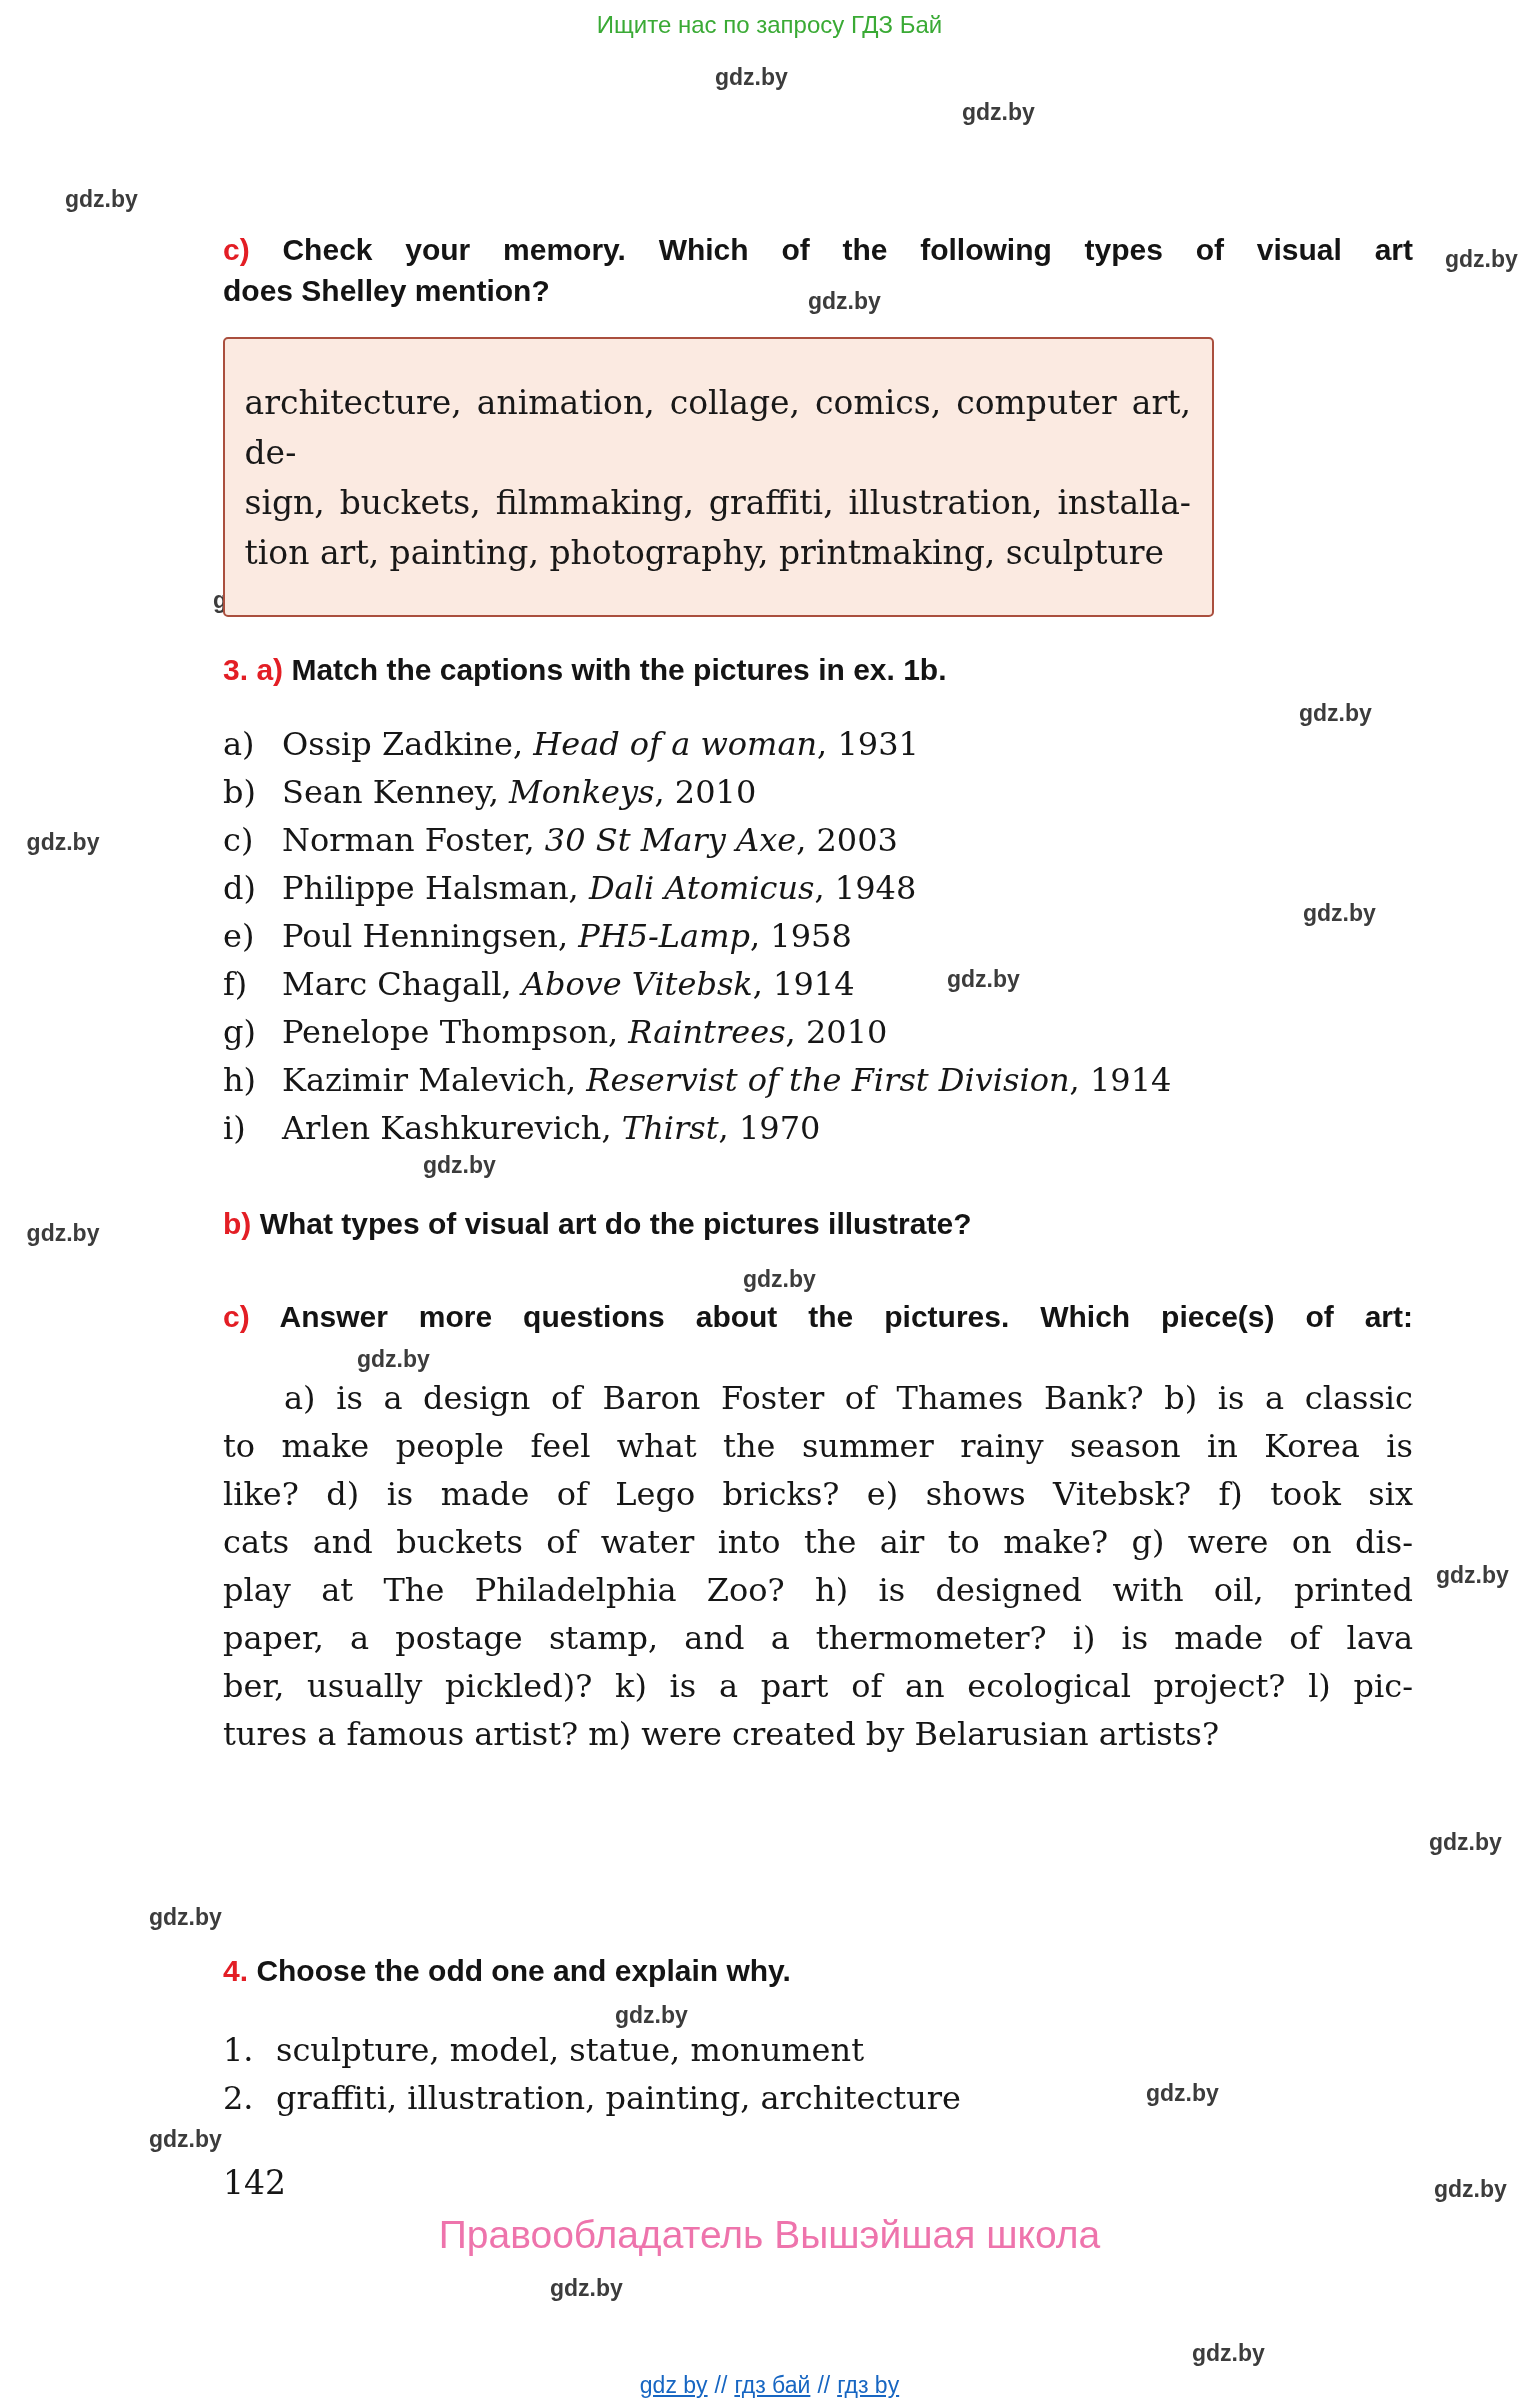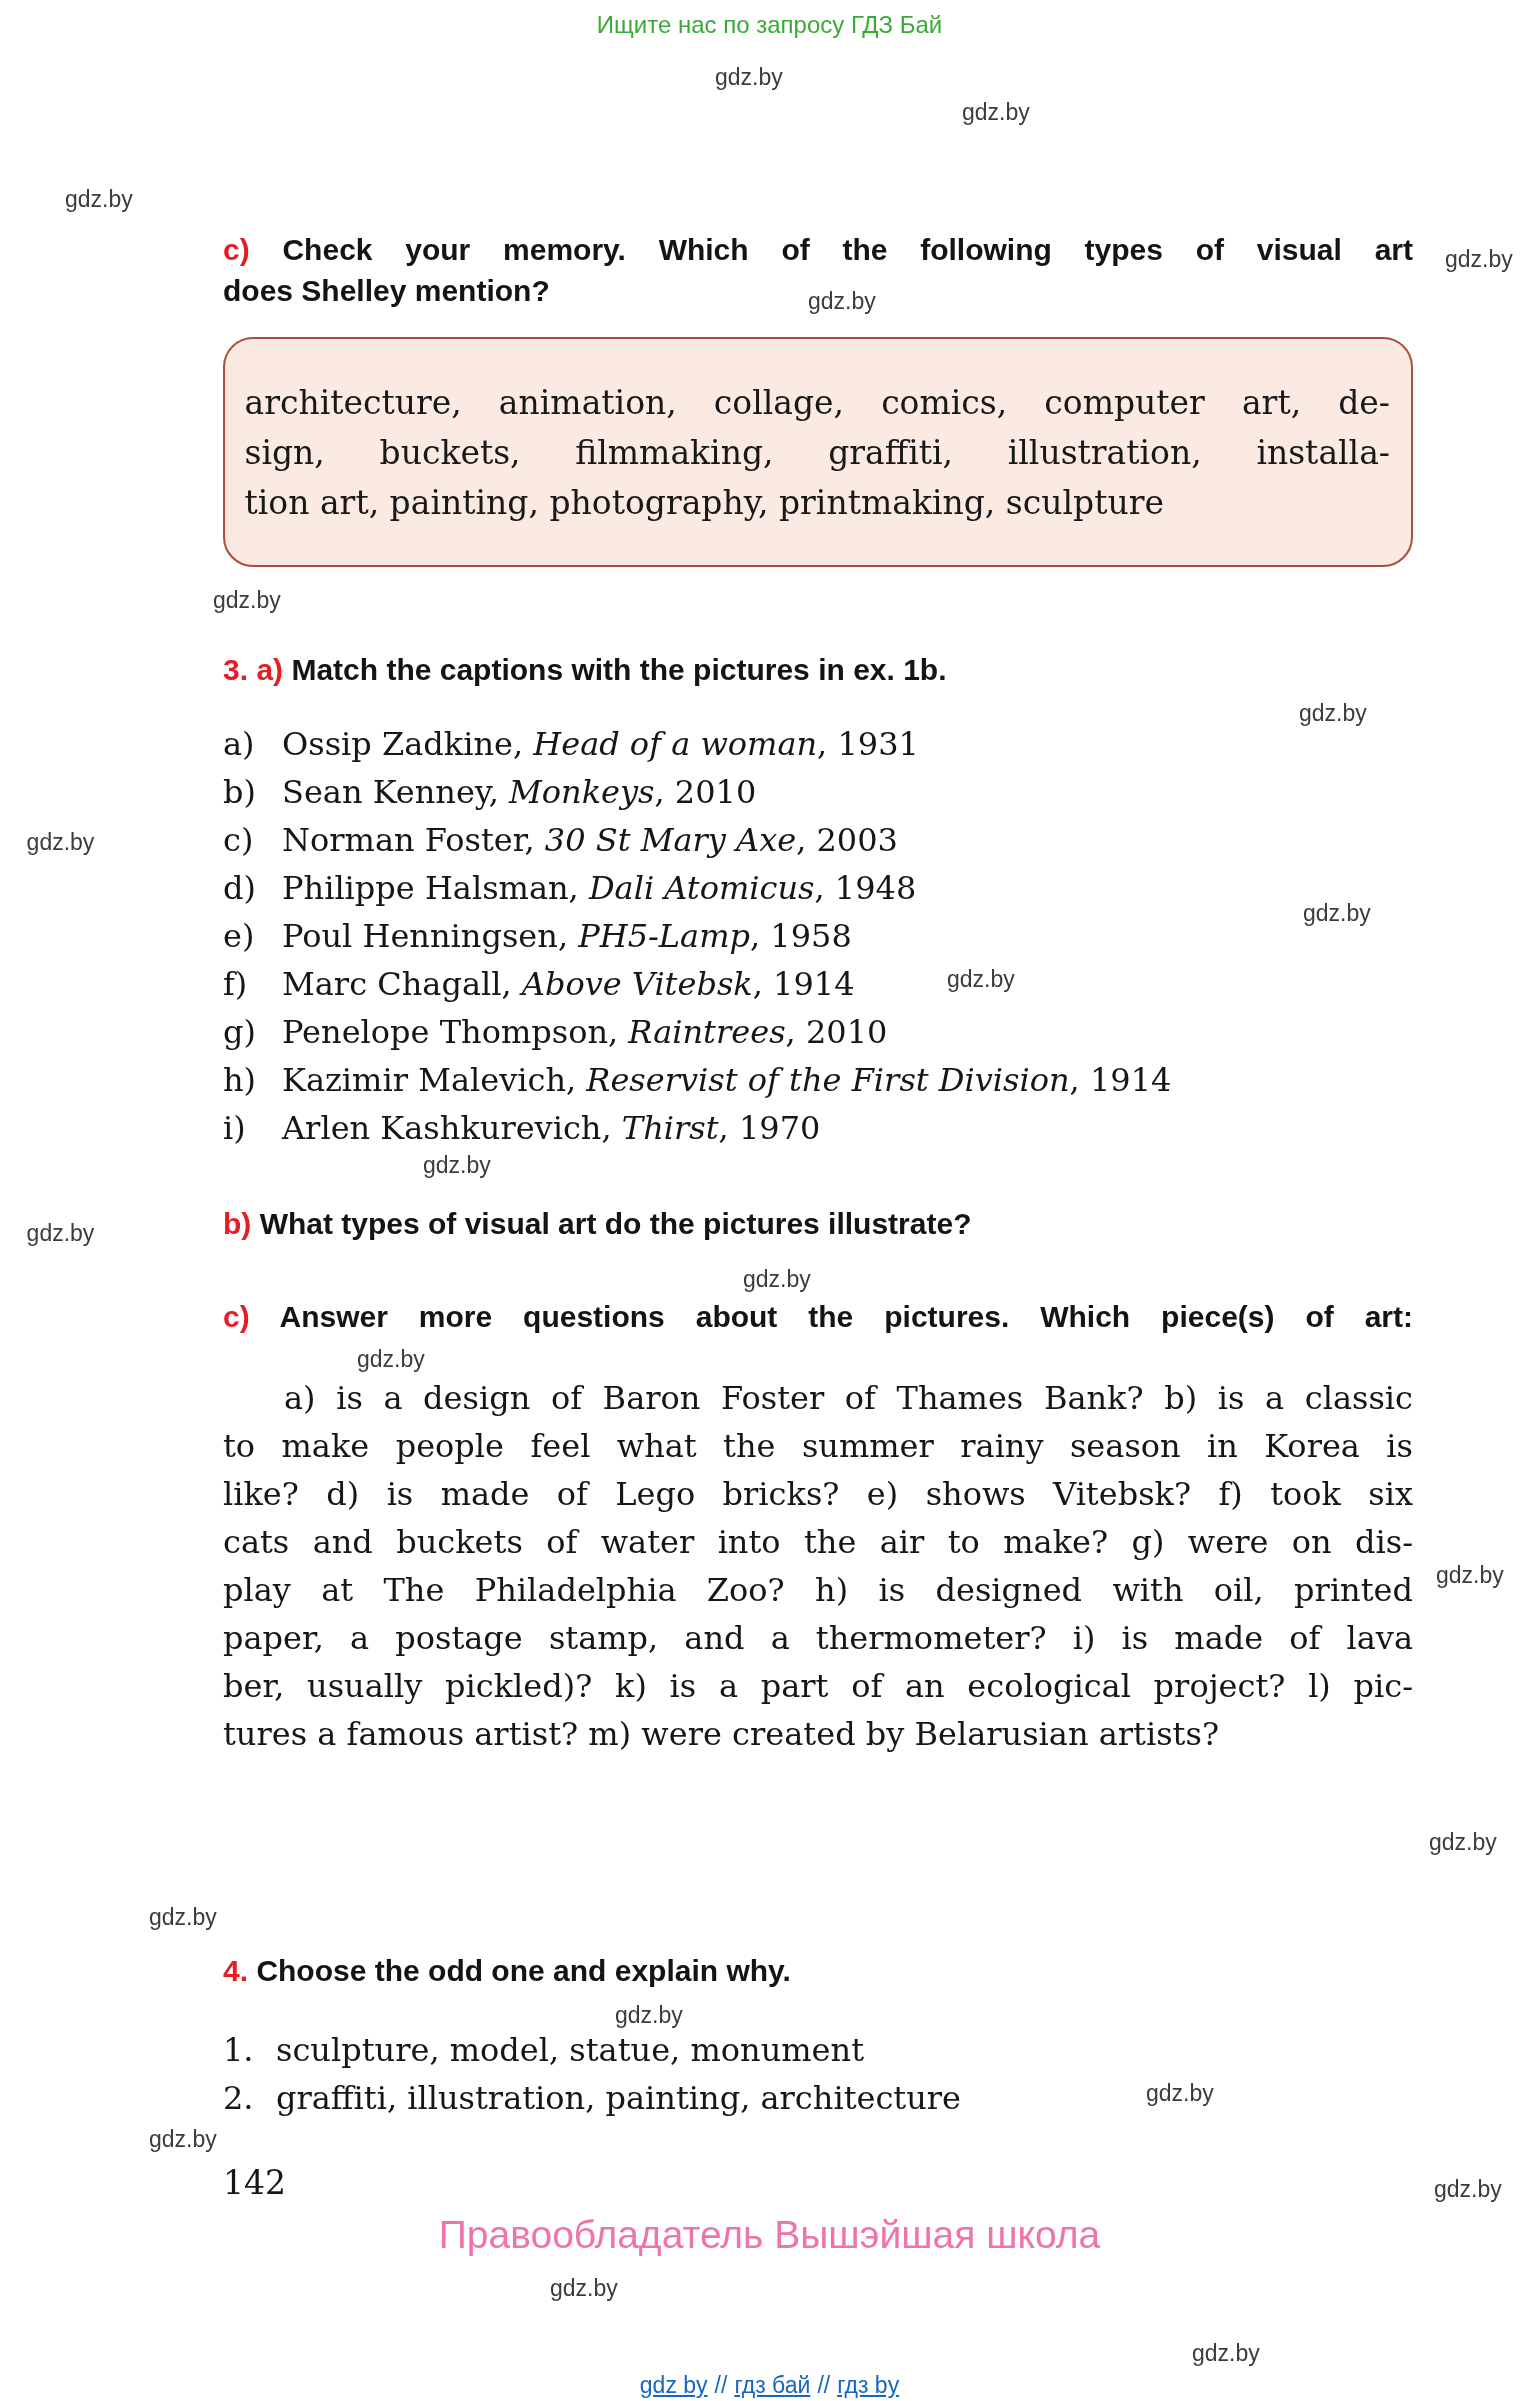--- a/index.html
+++ b/index.html
@@ -4,32 +4,32 @@
 <style>
   * { margin:0; padding:0; box-sizing:border-box; }
   html,body { background:#ffffff; }
   .page { position:relative; width:1539px; height:2401px; background:#ffffff; overflow:hidden;
           font-family:"DejaVu Serif", serif; color:#161616; }
 
   .banner { position:absolute; top:10.6px; left:0; width:100%; text-align:center;
             font-family:"Liberation Sans", sans-serif; font-size:24px; color:#3aaa35; }
 
   .wm { position:absolute; font-family:"Liberation Sans", sans-serif; font-size:23px;
-        color:#3c3c3c; white-space:nowrap; }
+        color:#3c3c3c; white-space:nowrap;font-weight:bold; }
 
   .col { position:absolute; left:223px; width:1190px; }
 
   .h { font-family:"Liberation Sans", sans-serif; font-weight:700; font-size:30px;
        line-height:42px; color:#141414; }
   .red { color:#e31e25; }
 
   .jline { text-align:justify; text-align-last:justify; }
 
-  .box { position:absolute; left:223px; top:337px; width:1190px;
-         border:2.7px solid #aa4f3e; border-radius:30px; background:#fbeae1;
+  .box { position:absolute; left:223px; top:337px; width:991px;
+         border:2.7px solid #aa4f3e; border-radius:5px; background:#fbeae1;
          padding:39px 21px 37px 19.5px; }
   .bline { font-family:"DejaVu Serif", serif; font-size:33px; line-height:50px; color:#181818; }
 
   .serif { font-size:32px; line-height:48px; }
 
   .cap { position:relative; padding-left:59px; }
   .cap-letter { position:absolute; left:0; }
   em { font-style:italic; }
 
   .para .pl { font-size:32px; line-height:48px; }

